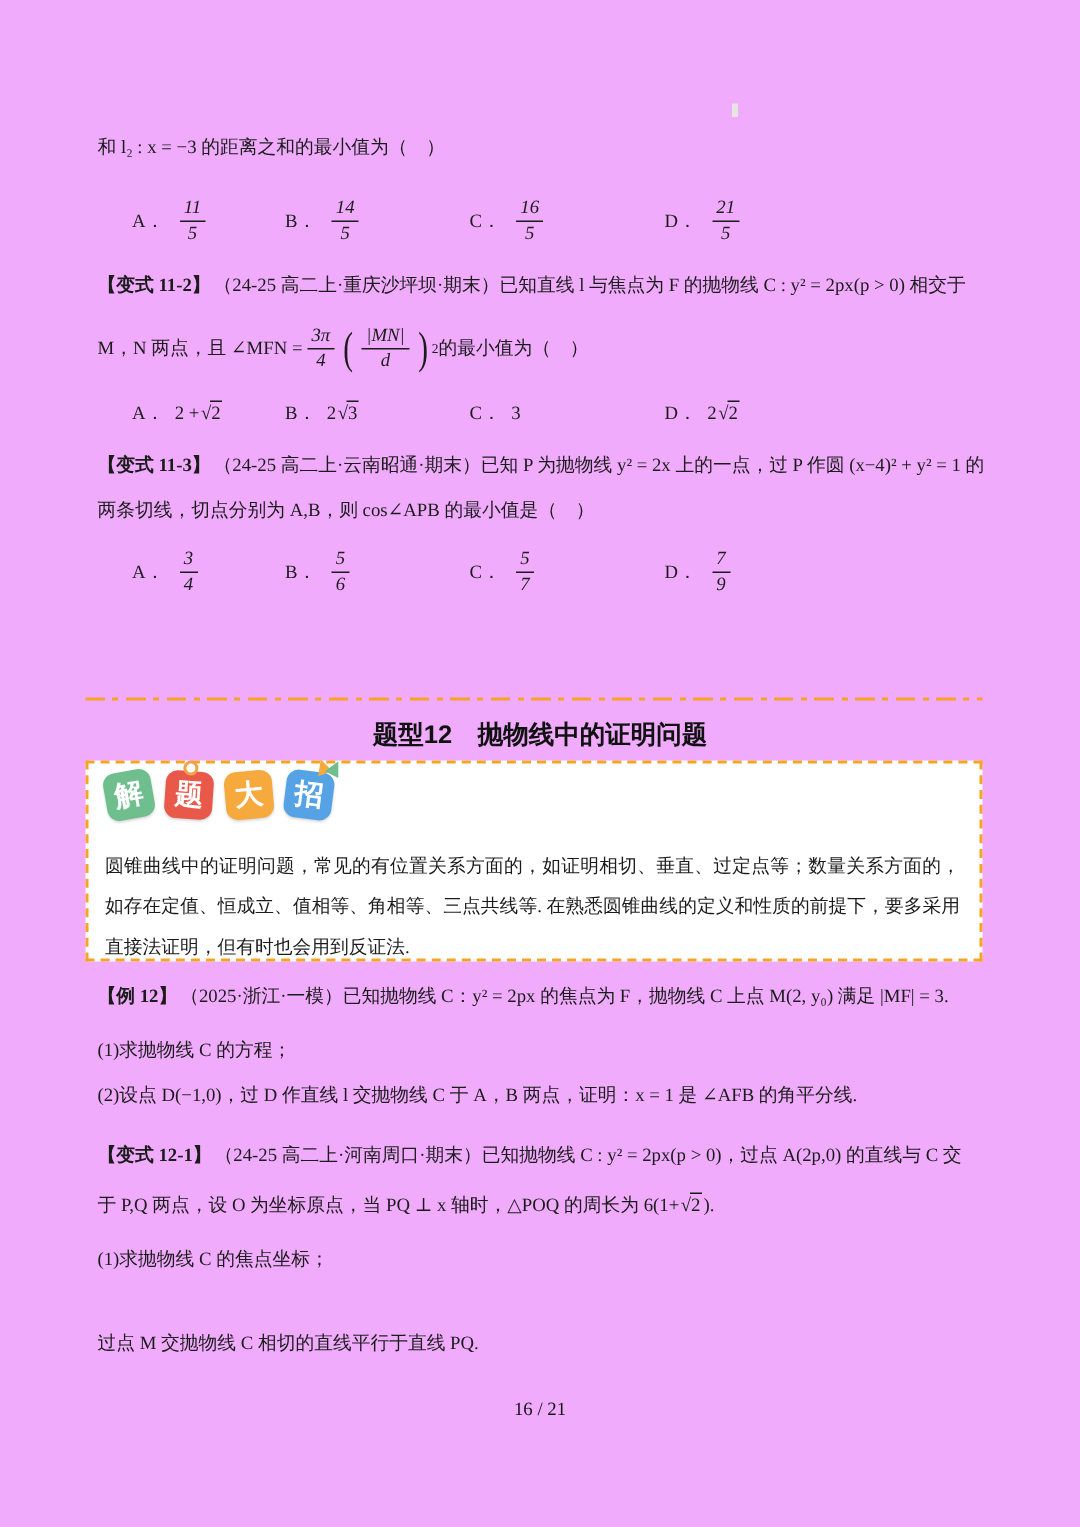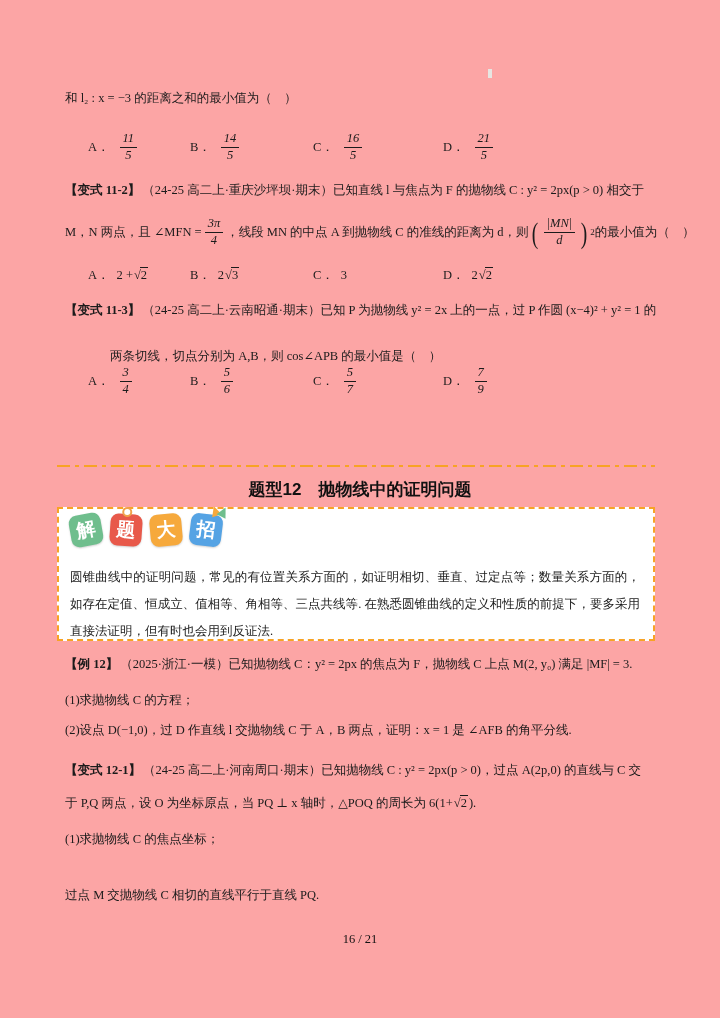--- a/index.html
+++ b/index.html
@@ -1,16 +1,16 @@
 <!DOCTYPE html>
 <html><head>
 <meta charset="utf-8">
 <style>
   html,body{margin:0;padding:0;background:#ffffff;}
-  .page{position:relative;width:720px;height:1018px;background:#fca5a5;overflow:hidden;
+  .page{position:relative;width:720px;height:1018px;background:#f0abfc;overflow:hidden;
         font-family:"Liberation Serif","DejaVu Serif",serif;color:#1b1b1b;}
   .line{position:absolute;white-space:nowrap;font-size:12.5px;letter-spacing:0;}
   .flexline{display:flex;align-items:center;}
   .tag{font-weight:700;margin-right:2px;}
   .frac{display:inline-flex;flex-direction:column;align-items:center;line-height:1.1;
         font-size:12.5px;vertical-align:middle;margin:0 3px;font-style:italic;}
   .frac .fn{border-bottom:1px solid #1b1b1b;padding:0 3px 1px;}
   .frac .fd{padding-top:1px;}
   .sqrt{white-space:nowrap;margin:0 1px;}
   .sqrt .sym{letter-spacing:-1px;}
@@ -88,21 +88,20 @@
 
   <div class="line" style="left:65px;top:182px;">
     <span class="tag">【变式 11-2】</span><span>（24-25 高二上·重庆沙坪坝·期末）已知直线 l 与焦点为 F 的抛物线 C : y² = 2px(p &gt; 0) 相交于</span>
   </div>
   <div class="line flexline" style="left:65px;top:210px;height:44px;">
     <span>M，N 两点，且 ∠MFN =</span>
     <span class="frac">
       <span class="fn">3π</span>
       <span class="fd">4</span>
     </span>
-    <span>，线段 MN 的中点 A 到抛物线 C 的准线的距离为 d，则</span>
     <span class="bigp">(</span>
     <span class="frac">
       <span class="fn">|MN|</span>
       <span class="fd">d</span>
     </span>
     <span class="bigp">)</span>
     <span class="expr-sup">2</span>
     <span>的最小值为（　）</span>
   </div>
 
@@ -124,21 +123,21 @@
     <span class="opt" style="left:378px;">
       <span class="lab">D．</span>
       <span>2</span>
       <span class="sqrt"><span class="sym">√</span><span class="sv">2</span></span>
     </span>
   </div>
 
   <div class="line" style="left:65px;top:302px;">
     <span class="tag">【变式 11-3】</span><span>（24-25 高二上·云南昭通·期末）已知 P 为抛物线 y² = 2x 上的一点，过 P 作圆 (x−4)² + y² = 1 的</span>
   </div>
-  <div class="line" style="left:65px;top:348px;margin-left:45px;">
+  <div class="line" style="left:65px;top:332px;">
     <span>两条切线，切点分别为 A,B，则 cos∠APB 的最小值是（　）</span>
   </div>
 
   <div class="optrow" style="top:360px;height:42px;">
     <span class="opt" style="left:23px;">
       <span class="lab">A．</span>
       <span class="frac">
         <span class="fn">3</span>
         <span class="fd">4</span>
       </span>

